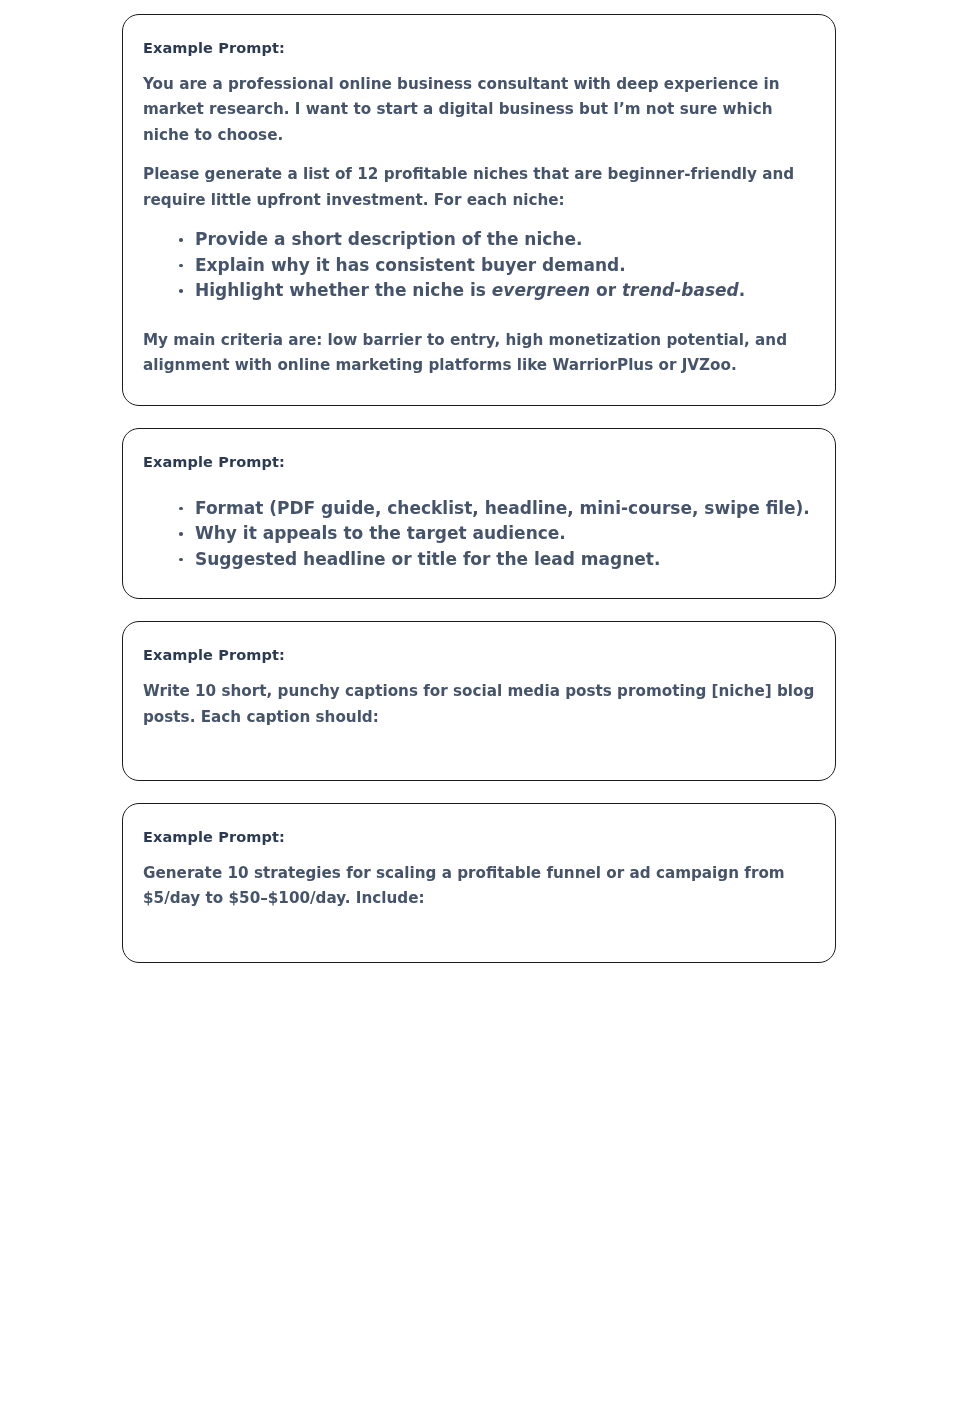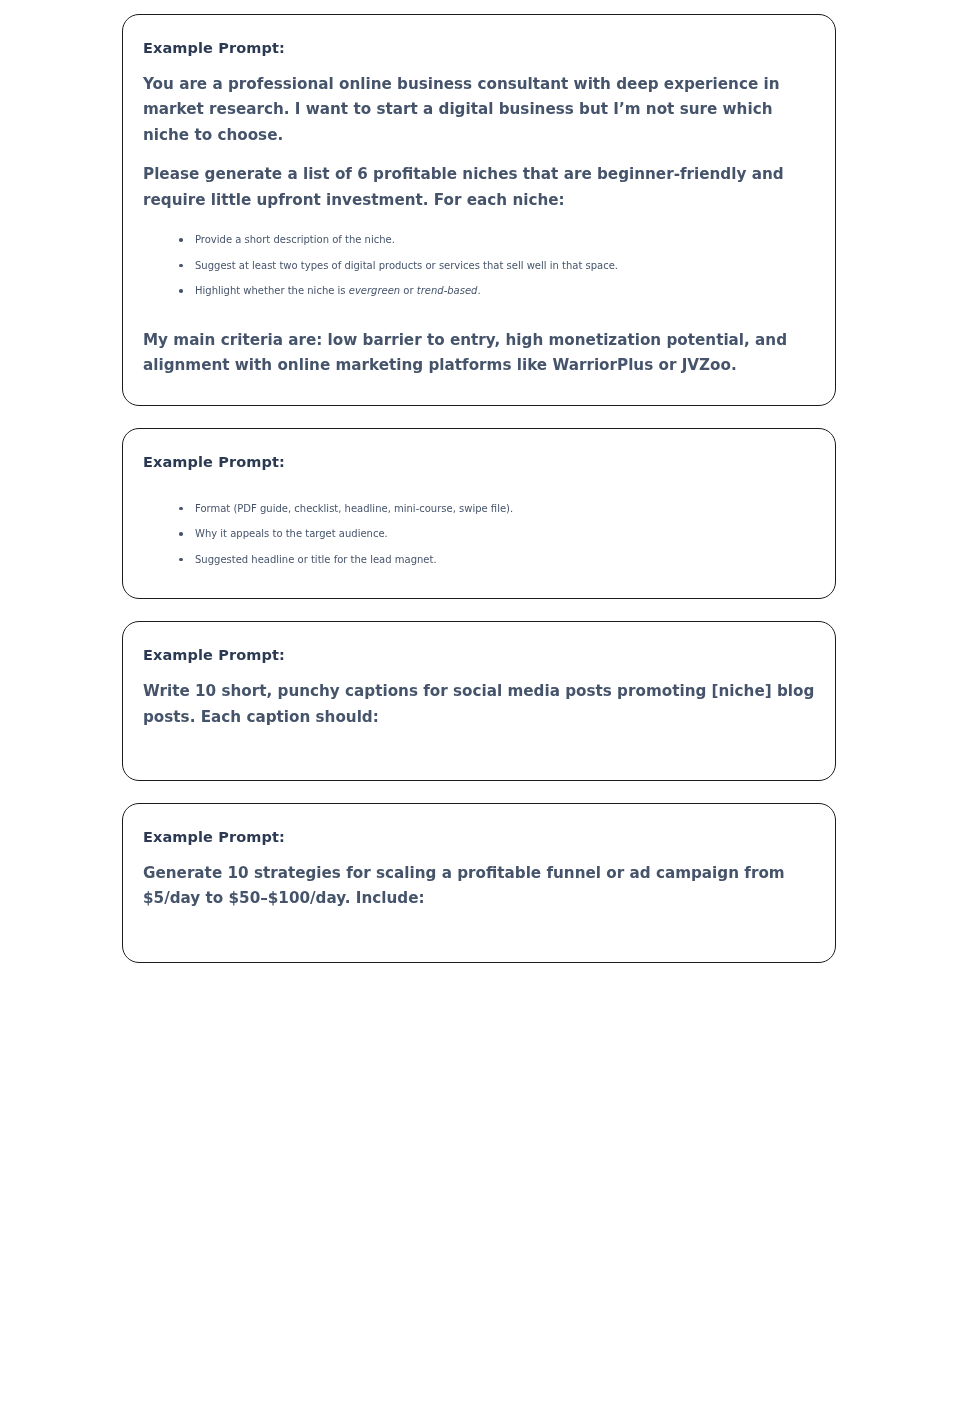--- a/index.html
+++ b/index.html
@@ -54,26 +54,27 @@
 
   .bullets {
     list-style: none;
     margin: 0 0 14px 0;
     padding: 0;
   }
   .bullets:last-child { margin-bottom: 0; }
 
   .bullets li {
     position: relative;
-    font-size: 10px;
+    font-size: 17px;
     line-height: 25.5px;
     color: #46546b;
     padding-left: 52px;
     margin: 0 0 0 0;
     max-width: 720px;
+    font-weight: bold;
   }
   .bullets li::before {
     content: "";
     position: absolute;
     left: 36px;
     top: 11px;
     width: 3.6px;
     height: 3.6px;
     border-radius: 50%;
     background: #46546b;
@@ -83,24 +84,24 @@
 </style>
 </head>
 <body>
 
 <div class="page">
 
   <section class="prompt-card">
     <div class="card-heading">Example Prompt:</div>
     <div class="card-body">
       <p class="para">You are a professional online business consultant with deep experience in market research. I want to start a digital business but I’m not sure which niche to choose.</p>
-      <p class="para">Please generate a list of 6 profitable niches that are beginner-friendly and require little upfront investment. For each niche:</p>
+      <p class="para">Please generate a list of 12 profitable niches that are beginner-friendly and require little upfront investment. For each niche:</p>
       <ul class="bullets">
         <li><span>Provide a short description of the niche.</span></li>
-        <li><span>Suggest at least two types of digital products or services that sell well in that space.</span></li>
+        <li><span>Explain why it has consistent buyer demand.</span></li>
         <li><span>Highlight whether the niche is </span><em>evergreen</em><span> or </span><em>trend-based</em><span>.</span></li>
       </ul>
       <div class="spacer-sm"></div>
       <p class="para">My main criteria are: low barrier to entry, high monetization potential, and alignment with online marketing platforms like WarriorPlus or JVZoo.</p>
     </div>
   </section>
 
   <section class="prompt-card">
     <div class="card-heading">Example Prompt:</div>
     <div class="card-body">

